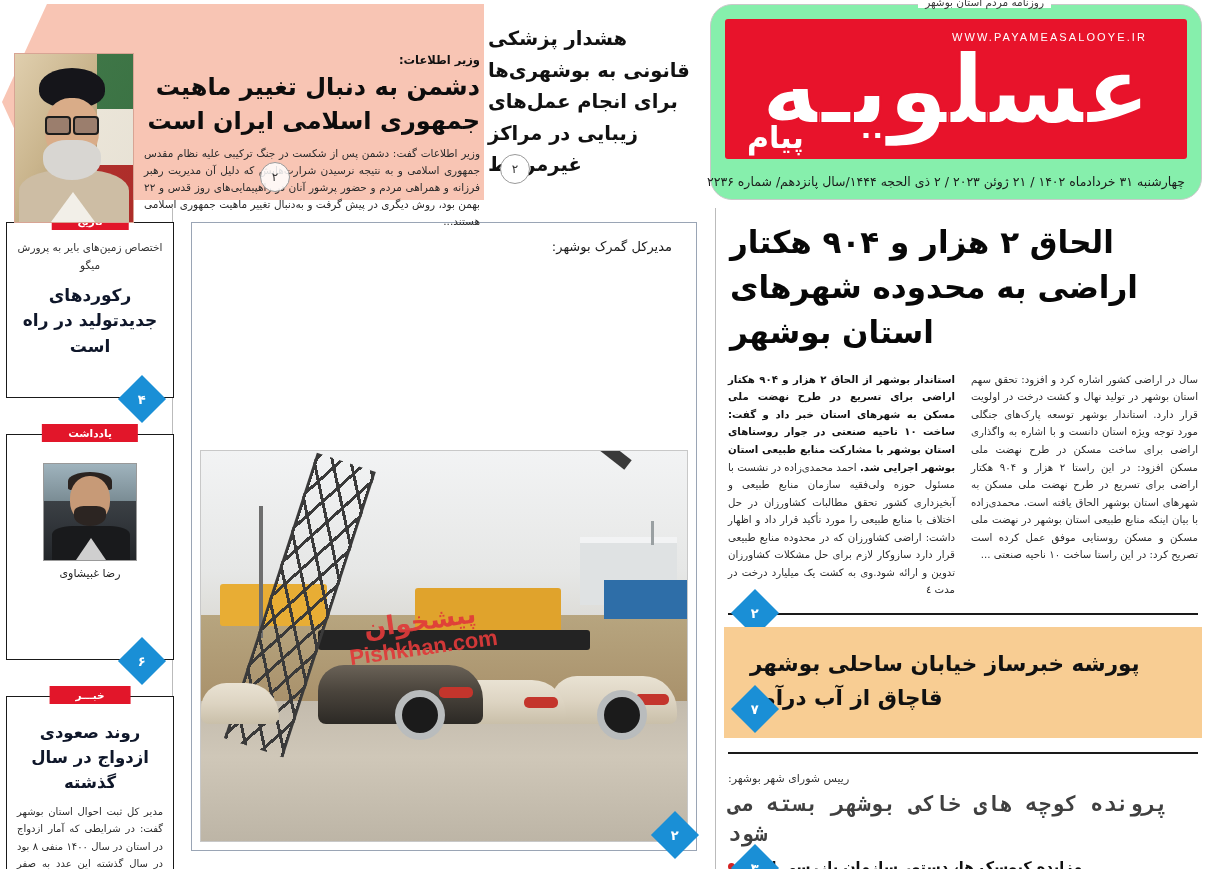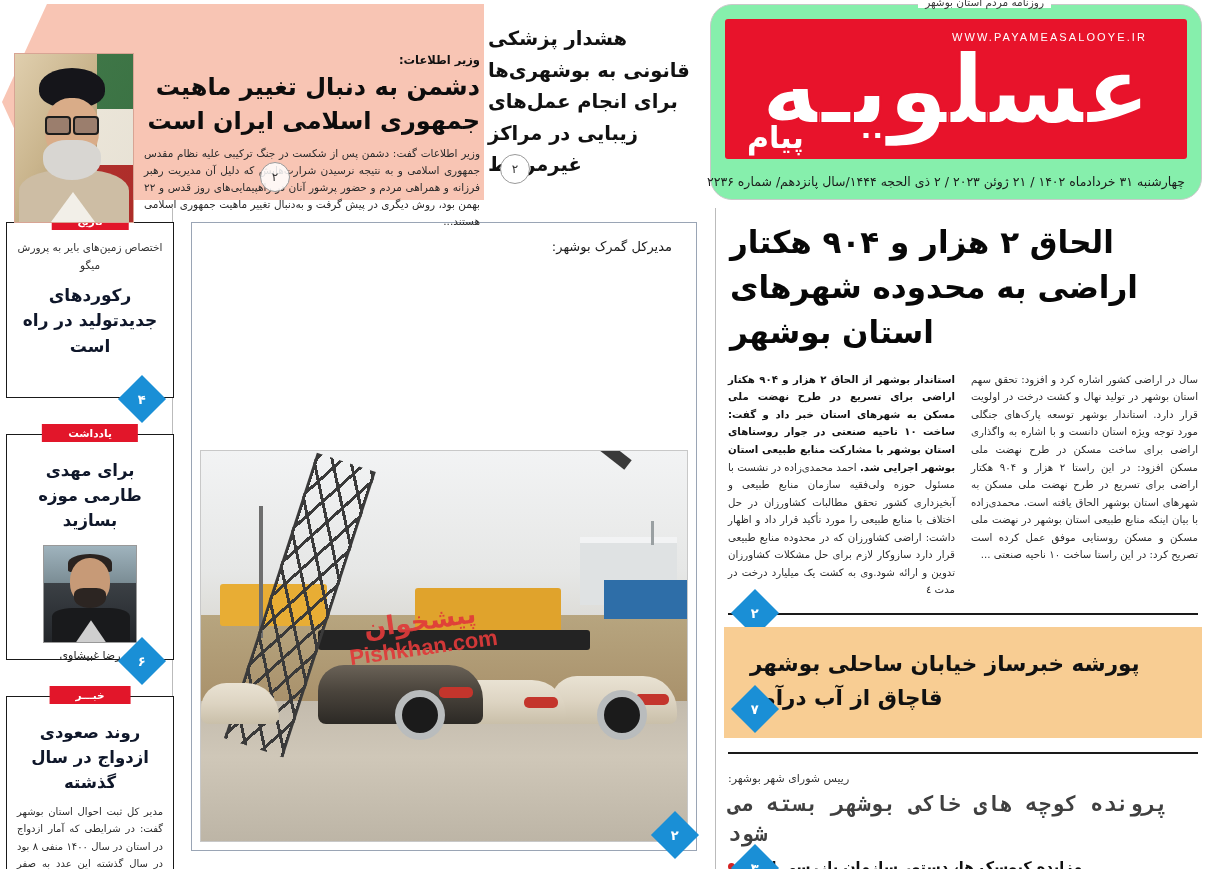--- a/index.html
+++ b/index.html
@@ -375,21 +375,20 @@
         <div class="side-tag">تاریخ</div>
         <div class="side-kicker">اختصاص زمین‌های بایر به پرورش میگو</div>
         <div class="side-head big">رکوردهای جدیدتولید در راه است</div>
         <div class="dm-pos diamond side-badge">
           <span>۴</span>
         </div>
       </div>
 
       <div class="side-card" style="height:226px;">
         <div class="side-tag">یادداشت</div>
-        <div class="side-head">برای مهدی طارمی موزه بسازید</div>
         <div class="side-photo">
           <div class="sp-wall"></div>
           <div class="sp-body"></div>
           <div class="sp-shirt"></div>
           <div class="sp-hair"></div>
           <div class="sp-head"></div>
           <div class="sp-beard"></div>
         </div>
         <div class="side-caption">رضا غبیشاوی</div>
         <div class="dm-pos diamond side-badge">

